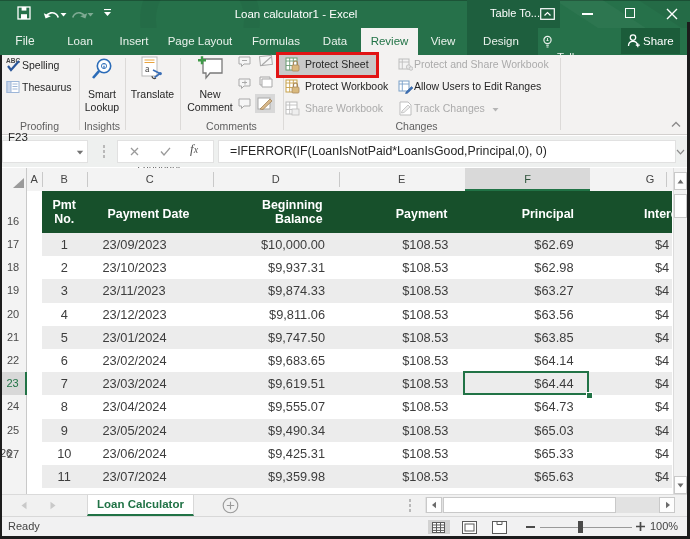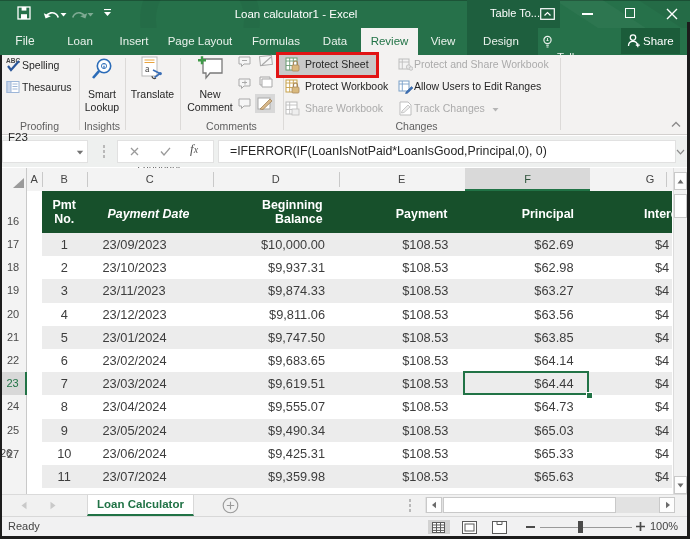--- a/index.html
+++ b/index.html
@@ -329,21 +329,21 @@
 <div class="abs" style="left:212.6px;top:172px;width:1px;height:15px;background:#c9c9c9;"></div>
 <div class="abs" style="left:338.7px;top:172px;width:1px;height:15px;background:#c9c9c9;"></div>
 <div class="abs" style="left:666px;top:172px;width:1px;height:15px;background:#c9c9c9;"></div>
 <div class="abs" id="grid"></div>
 
 <div class="abs" style="left:0;top:191px;width:27px;height:303px;background:#f3f3f3;border-right:1px solid #c9c9c9;box-sizing:border-box;"></div>
 <div class="abs" style="left:0px;top:215px;width:26px;color:#4a4a4a;font-size:11px;text-align:center;">16</div>
 
 <div class="abs" style="left:41.5px;top:191px;width:630.5px;height:42px;background:#17502b;"></div>
 <div class="abs" style="left:41.5px;top:192.5px;width:45.5px;color:#fff;font-size:12.4px;font-weight:bold;text-align:center;line-height:13.8px;padding-top:6.5px;">Pmt<br>No.</div>
-<div class="abs" style="left:87px;top:207px;width:123px;color:#fff;font-size:12.4px;font-weight:bold;text-align:center;font-style:italic;">Payment Date</div>
+<div class="abs" style="left:87px;top:207px;width:123px;color:#fff;font-size:12.4px;font-weight:bold;text-align:center;">Payment Date</div>
 <div class="abs" style="left:212.6px;top:192.5px;width:110px;color:#fff;font-size:12.4px;font-weight:bold;text-align:right;line-height:13.8px;padding-top:6.5px;">Beginning<br>Balance</div>
 <div class="abs" style="left:337.5px;top:207px;width:110px;color:#fff;font-size:12.4px;font-weight:bold;text-align:right;">Payment</div>
 <div class="abs" style="left:464px;top:207px;width:110px;color:#fff;font-size:12.4px;font-weight:bold;text-align:right;">Principal</div>
 <div class="abs" style="left:644px;top:207px;width:28px;color:#fff;font-size:12.4px;font-weight:bold;overflow:hidden;white-space:nowrap;">Interest</div>
 
 <div class="abs" style="left:41.5px;top:233.0px;width:630.5px;height:23.2px;background:#ececec;"></div>
 <div class="abs" style="left:0px;top:233.0px;width:26px;height:23.2px;color:#4a4a4a;font-size:11px;line-height:23.2px;text-align:center;">17</div>
 <div class="abs num ctr" style="left:41.5px;top:233.0px;width:45.5px;line-height:23.2px;">1</div>
 <div class="abs num" style="left:102.5px;top:233.0px;width:70px;text-align:left;line-height:23.2px;">23/09/2023</div>
 <div class="abs num" style="left:215px;top:233.0px;width:110px;line-height:23.2px;">$10,000.00</div>

